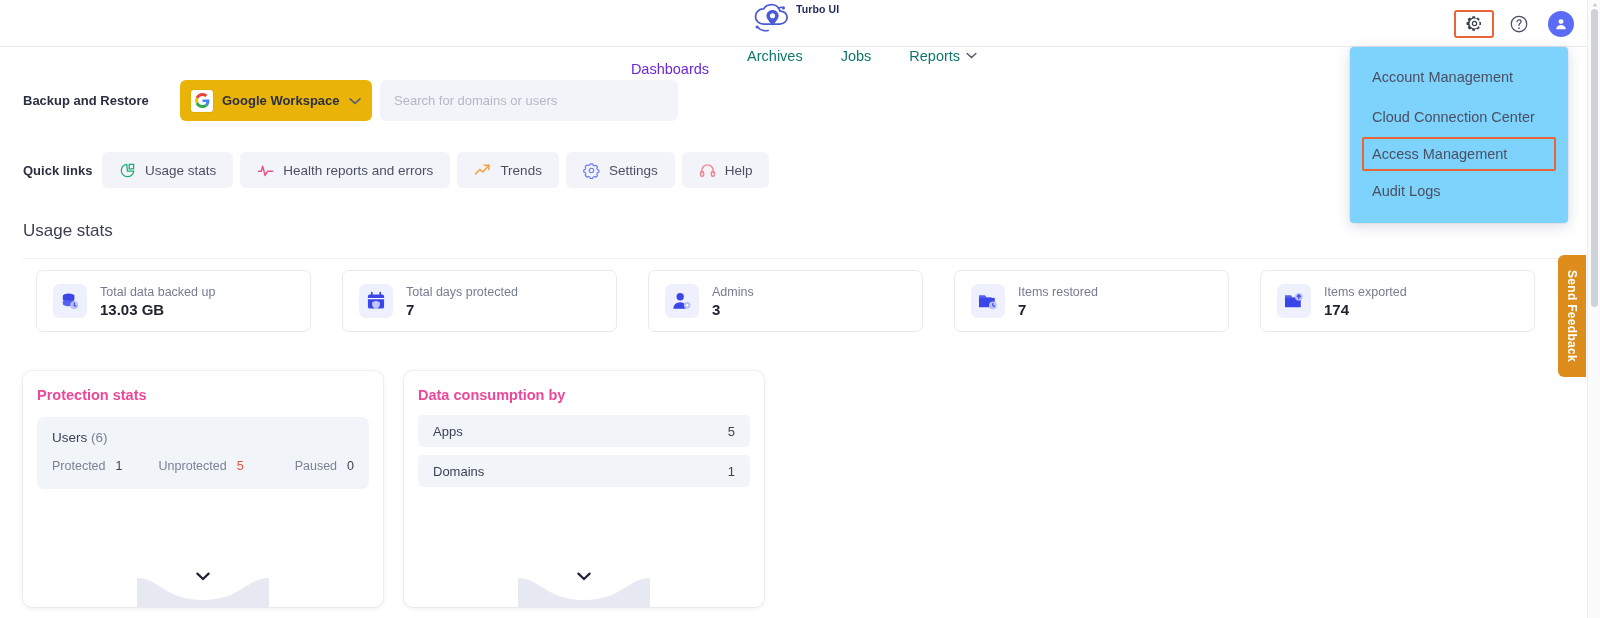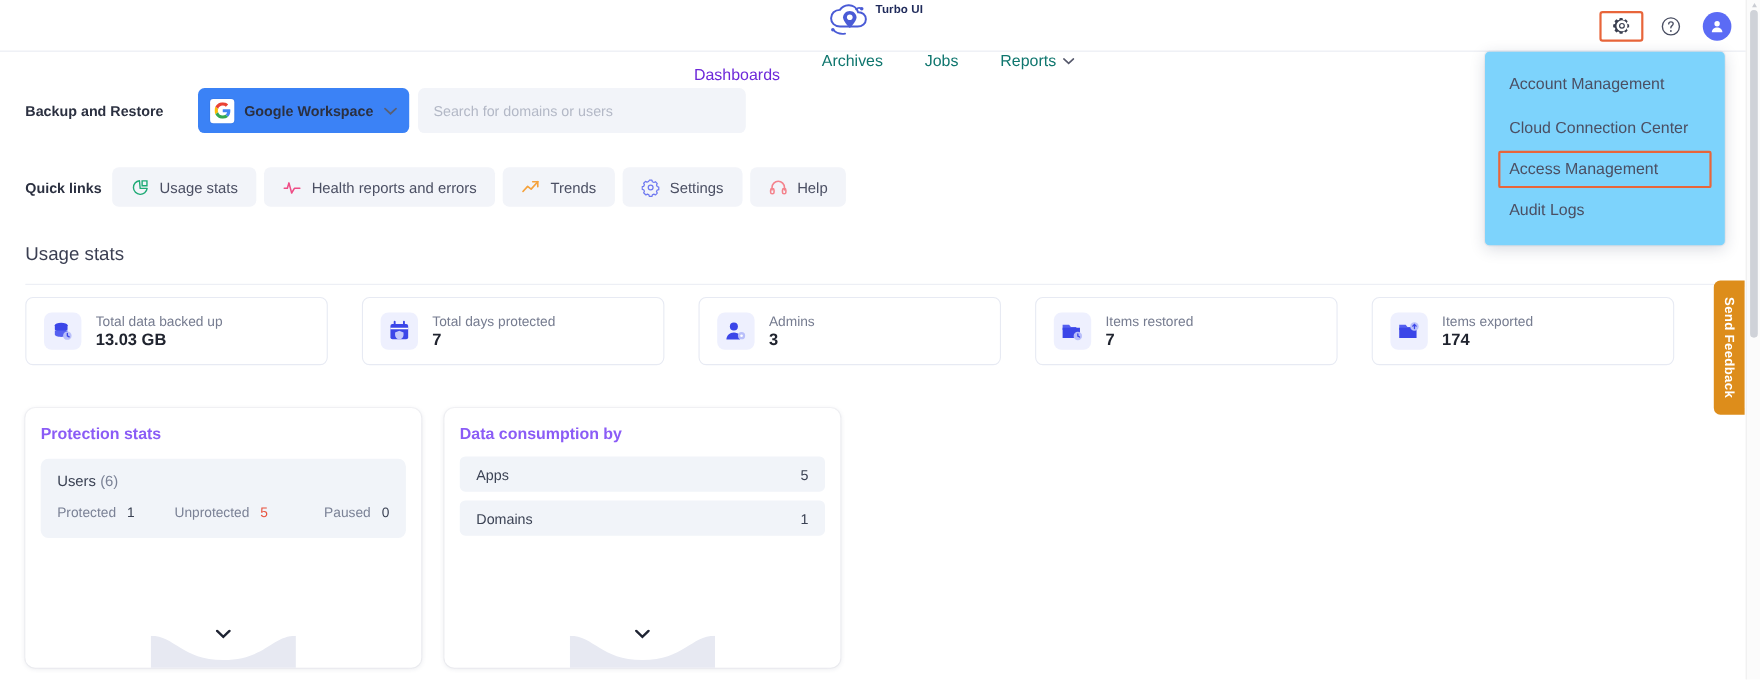--- a/index.html
+++ b/index.html
@@ -62,21 +62,21 @@
   }
   .ddm.selected {
     border: 2px solid #e8653a; margin: 0 12px 0 12px;
     padding-left: 8px; border-radius: 2px; height: 34px;
   }
 
   
   .row-backup { position: absolute; top: 80px; left: 23px; display: flex; align-items: center; }
   .row-label { font-size: 13px; font-weight: bold; color: #2b3040; width: 157px; }
   .select-pill {
-    width: 192px; height: 41px; background: #3b82f6; border-radius: 6px;
+    width: 192px; height: 41px; background: #eab308; border-radius: 6px;
     display: flex; align-items: center; padding: 0 11px; cursor: pointer; gap: 9px;
   }
   .gicon {
     width: 22px; height: 22px; background: #fff; border-radius: 3px;
     display: flex; align-items: center; justify-content: center; flex: none;
     box-shadow: 0 0 0 1px rgba(0,0,0,.04);
   }
   .select-pill .sel-label { font-size: 13px; color: #2b3040; font-weight: 600; flex: 1; }
   .search-box {
     width: 298px; height: 41px; background: #f2f4f9; border-radius: 6px;
@@ -96,21 +96,21 @@
     display: flex; align-items: center; gap: 9px; padding: 0 17px; cursor: pointer;
     white-space: nowrap;
   }
   .qpill span.lbl { font-size: 13.5px; color: #4b4f63; }
   .qicon { width: 17px; height: 17px; flex: none; display:block; }
 
   
   .sec-title { position: absolute; top: 221px; left: 23px; font-size: 17px; color: #3b3f52; }
   .hr { position: absolute; top: 258px; left: 23px; width: 1541px; height: 1px; background: #eceef4; }
 
-  .statgrid { position: absolute; top: 270px; left: 23px; display: flex; gap: 31px; }
+  .statgrid { position: absolute; top: 270px; left: 36px; display: flex; gap: 31px; }
   .statcard {
     width: 275px; height: 62px; background: #ffffff;
     border: 1px solid #e7eaf3; border-radius: 7px;
     display: flex; align-items: center; padding: 0 16px; gap: 13px;
   }
   .sq {
     width: 34px; height: 34px; border-radius: 7px; background: #eef0fe;
     display: flex; align-items: center; justify-content: center; flex: none;
   }
   .stat-txt { display: flex; flex-direction: column; gap: 2px; }
@@ -119,21 +119,21 @@
 
   
   .panel {
     position: absolute; top: 371px; width: 360px; height: 236px;
     background: #ffffff; border-radius: 9px;
     box-shadow: 0 1px 5px rgba(40,50,90,.10), 0 0 0 1px rgba(40,50,90,.045);
     overflow: hidden;
   }
   #panel-protection { left: 23px; }
   #panel-consumption { left: 404px; }
-  .panel-title { font-size: 14.5px; font-weight: bold; color: #8b5cf6; margin: 16px 0 12px 14px; }
+  .panel-title { font-size: 14.5px; font-weight: bold; color: #ec4899; margin: 16px 0 12px 14px; }
 
   .inner-box {
     margin: 14px 14px 0 14px; background: #f1f4f9; border-radius: 7px;
     padding: 13px 15px 16px 15px;
   }
   .users-line { font-size: 13.5px; color: #3b4254; margin-bottom: 14px; }
   .users-line .cnt { color: #7b8296; }
   .tri-cols { display: flex; }
   .tri-col { display: flex; gap: 10px; }
   .tri-col:nth-child(1) { width: 123px; }

